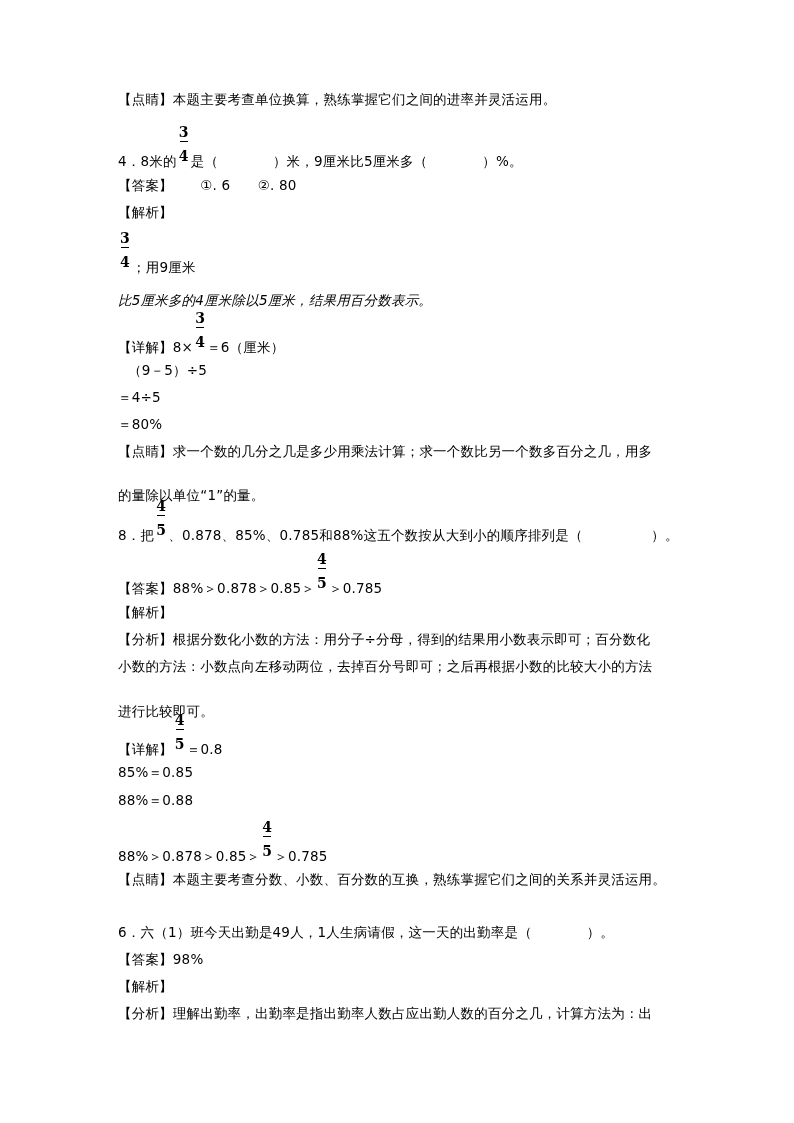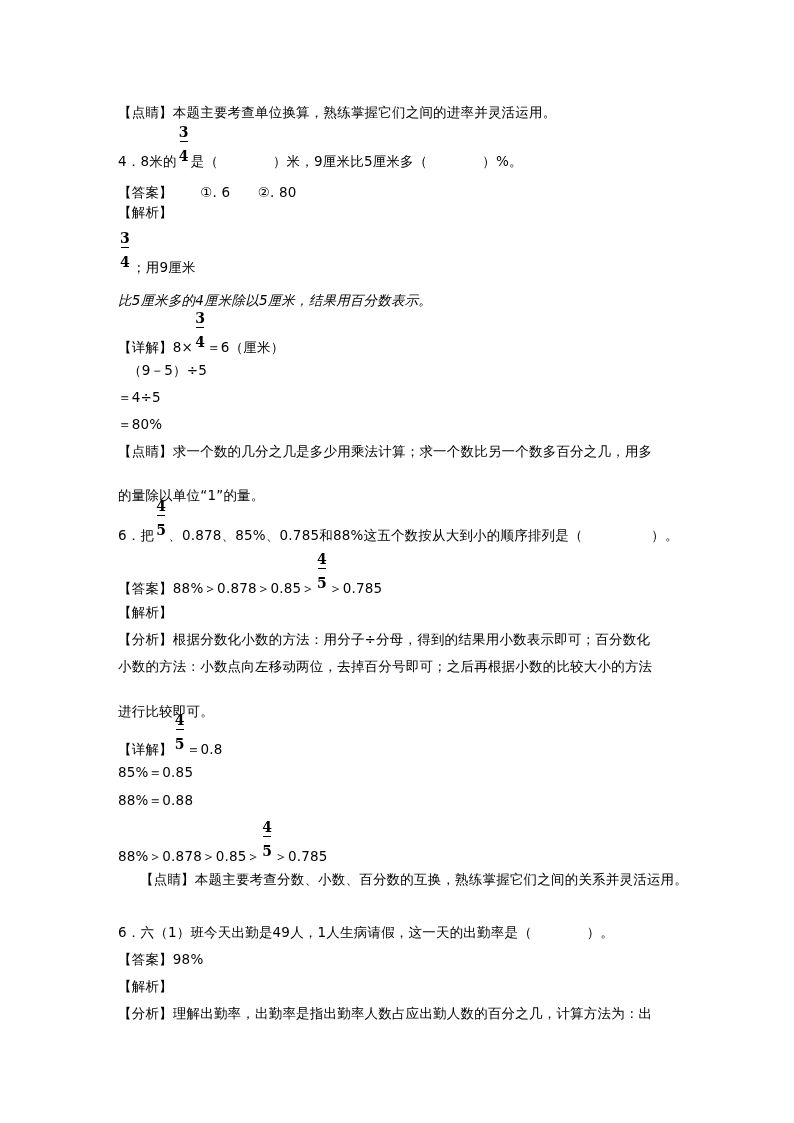--- a/index.html
+++ b/index.html
@@ -26,58 +26,58 @@
     .frac .den {
       position: absolute; left: 0; top: -2px; width: 10px; text-align: center;
       font-family: "DejaVu Serif", "Liberation Serif", serif; font-weight: bold; font-size: 14px; line-height: 16px;
     }
   </style>
 </head>
 <body>
 
 <div>
 
-  <div class="line" style="top:104px;text-align:right;">【点睛】本题主要考查单位换算，熟练掌握它们之间的进率并灵活运用。</div>
+  <div class="line" style="top:91px;text-align:right;">【点睛】本题主要考查单位换算，熟练掌握它们之间的进率并灵活运用。</div>
 
   <div class="line" style="top:150px;">
     <span>4．8米的</span><span class="frac"><span class="num">3</span><span class="bar"></span><span class="den">4</span></span><span>是（　　　　）米，9厘米比5厘米多（　　　　）%。</span>
   </div>
-  <div class="line" style="top:184px;text-align:right;">【答案】　　①. 6　　②. 80</div>
+  <div class="line" style="top:177px;text-align:right;">【答案】　　①. 6　　②. 80</div>
   <div class="line" style="top:204px;">【解析】</div>
   <div class="line" style="top:256px;">
     <span class="frac"><span class="num">3</span><span class="bar"></span><span class="den">4</span></span><span>；用9厘米</span>
   </div>
   <div class="line" style="top:292px;font-style:italic;">比5厘米多的4厘米除以5厘米，结果用百分数表示。</div>
   <div class="line" style="top:336px;">
     <span>【详解】8×</span><span class="frac"><span class="num">3</span><span class="bar"></span><span class="den">4</span></span><span>＝6（厘米）</span>
   </div>
   <div class="line" style="top:362px;margin-left:10px;">（9－5）÷5</div>
   <div class="line" style="top:389px;">＝4÷5</div>
   <div class="line" style="top:416px;">＝80%</div>
   <div class="line" style="top:443px;">【点睛】求一个数的几分之几是多少用乘法计算；求一个数比另一个数多百分之几，用多</div>
   <div class="line" style="top:470px;margin-top:17px;">的量除以单位“1”的量。</div>
 
   <div class="line" style="top:524px;">
-    <span>6．把</span><span class="frac"><span class="num">4</span><span class="bar"></span><span class="den">5</span></span><span>、0.878、85%、0.785和88%这五个数按从大到小的顺序排列是（　　　　　）。</span>
+    <span>8．把</span><span class="frac"><span class="num">4</span><span class="bar"></span><span class="den">5</span></span><span>、0.878、85%、0.785和88%这五个数按从大到小的顺序排列是（　　　　　）。</span>
   </div>
   <div class="line" style="top:577px;">
     <span>【答案】88%＞0.878＞0.85＞</span><span class="frac"><span class="num">4</span><span class="bar"></span><span class="den">5</span></span><span>＞0.785</span>
   </div>
   <div class="line" style="top:604px;">【解析】</div>
   <div class="line" style="top:631px;">【分析】根据分数化小数的方法：用分子÷分母，得到的结果用小数表示即可；百分数化</div>
   <div class="line" style="top:658px;">小数的方法：小数点向左移动两位，去掉百分号即可；之后再根据小数的比较大小的方法</div>
   <div class="line" style="top:703px;">进行比较即可。</div>
   <div class="line" style="top:738px;">
     <span>【详解】</span><span class="frac"><span class="num">4</span><span class="bar"></span><span class="den">5</span></span><span>＝0.8</span>
   </div>
   <div class="line" style="top:764px;">85%＝0.85</div>
   <div class="line" style="top:792px;">88%＝0.88</div>
   <div class="line" style="top:845px;">
     <span>88%＞0.878＞0.85＞</span><span class="frac"><span class="num">4</span><span class="bar"></span><span class="den">5</span></span><span>＞0.785</span>
   </div>
-  <div class="line" style="top:871px;margin-left:22px;">【点睛】本题主要考查分数、小数、百分数的互换，熟练掌握它们之间的关系并灵活运用。</div>
+  <div class="line" style="top:871px;">【点睛】本题主要考查分数、小数、百分数的互换，熟练掌握它们之间的关系并灵活运用。</div>
 
   <div class="line" style="top:924px;">6．六（1）班今天出勤是49人，1人生病请假，这一天的出勤率是（　　　　）。</div>
   <div class="line" style="top:951px;">【答案】98%</div>
   <div class="line" style="top:978px;">【解析】</div>
   <div class="line" style="top:1005px;">【分析】理解出勤率，出勤率是指出勤率人数占应出勤人数的百分之几，计算方法为：出</div>
 
 </div>
 
 </body></html>

